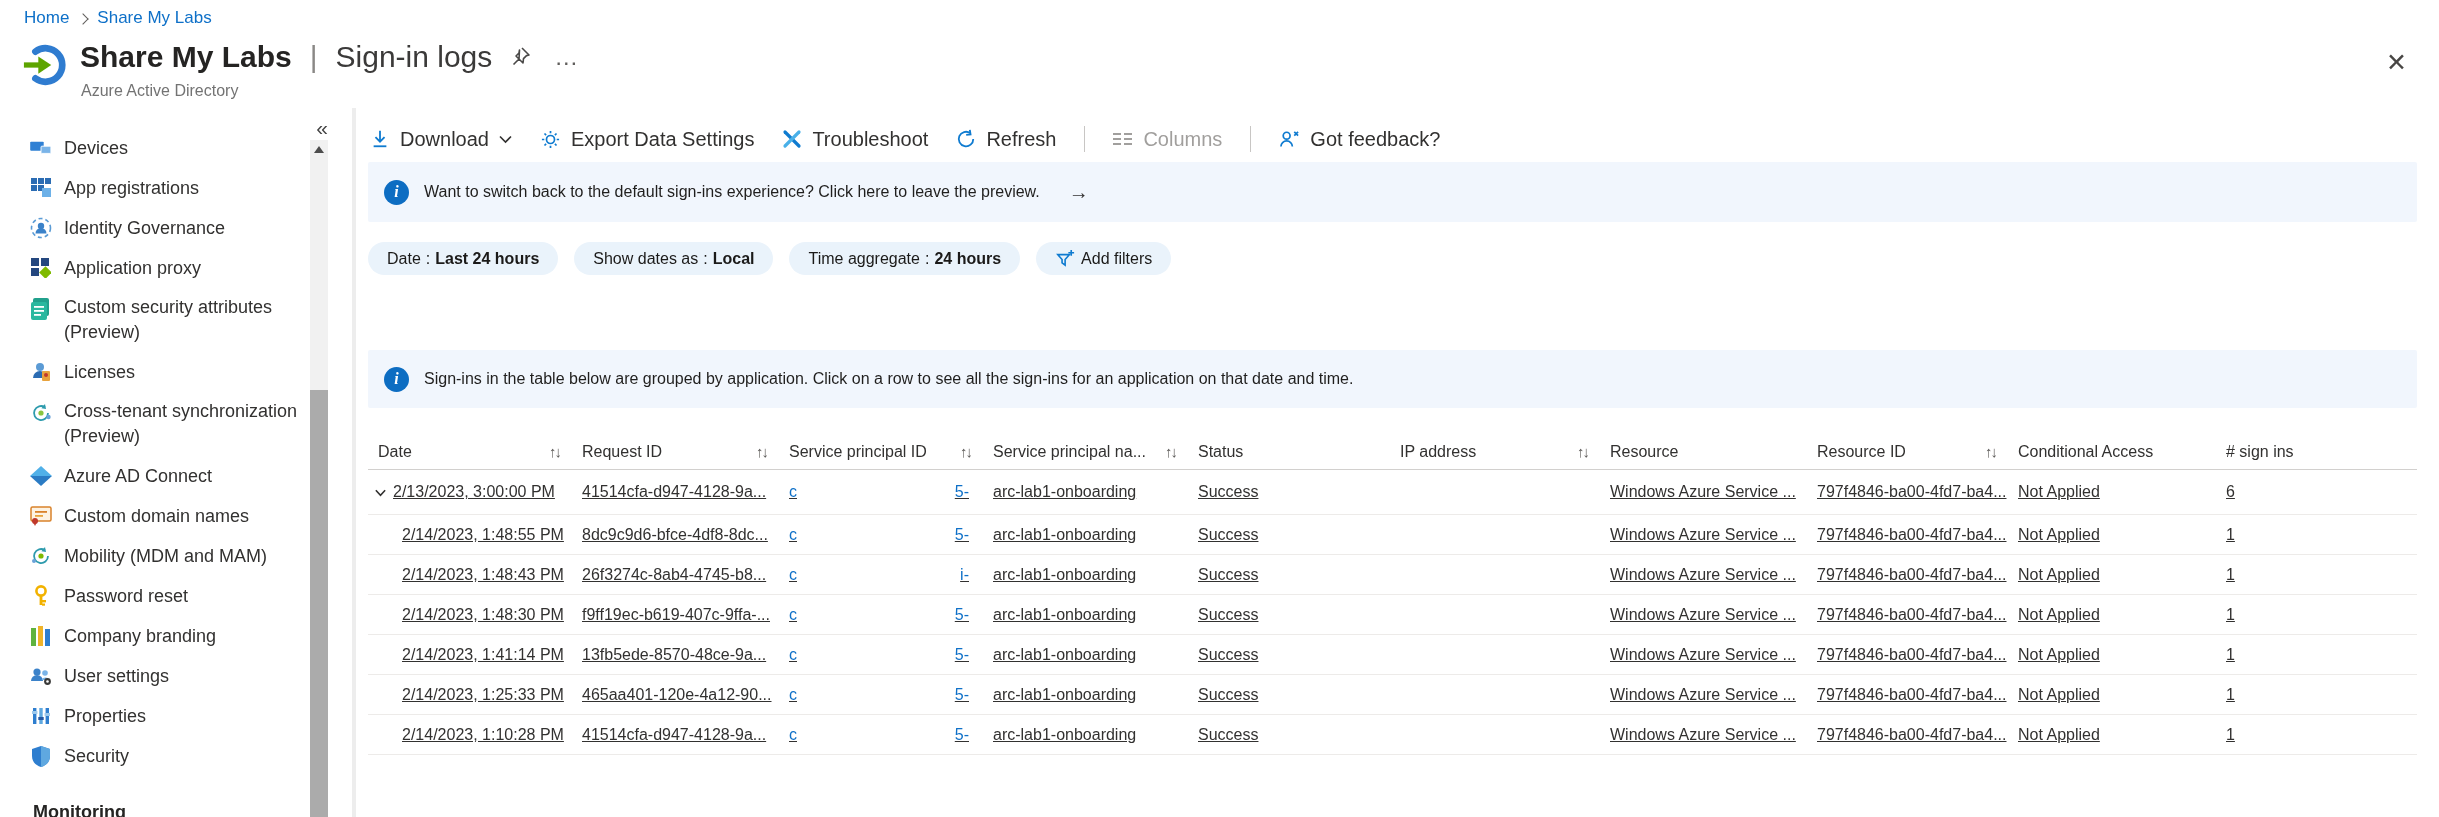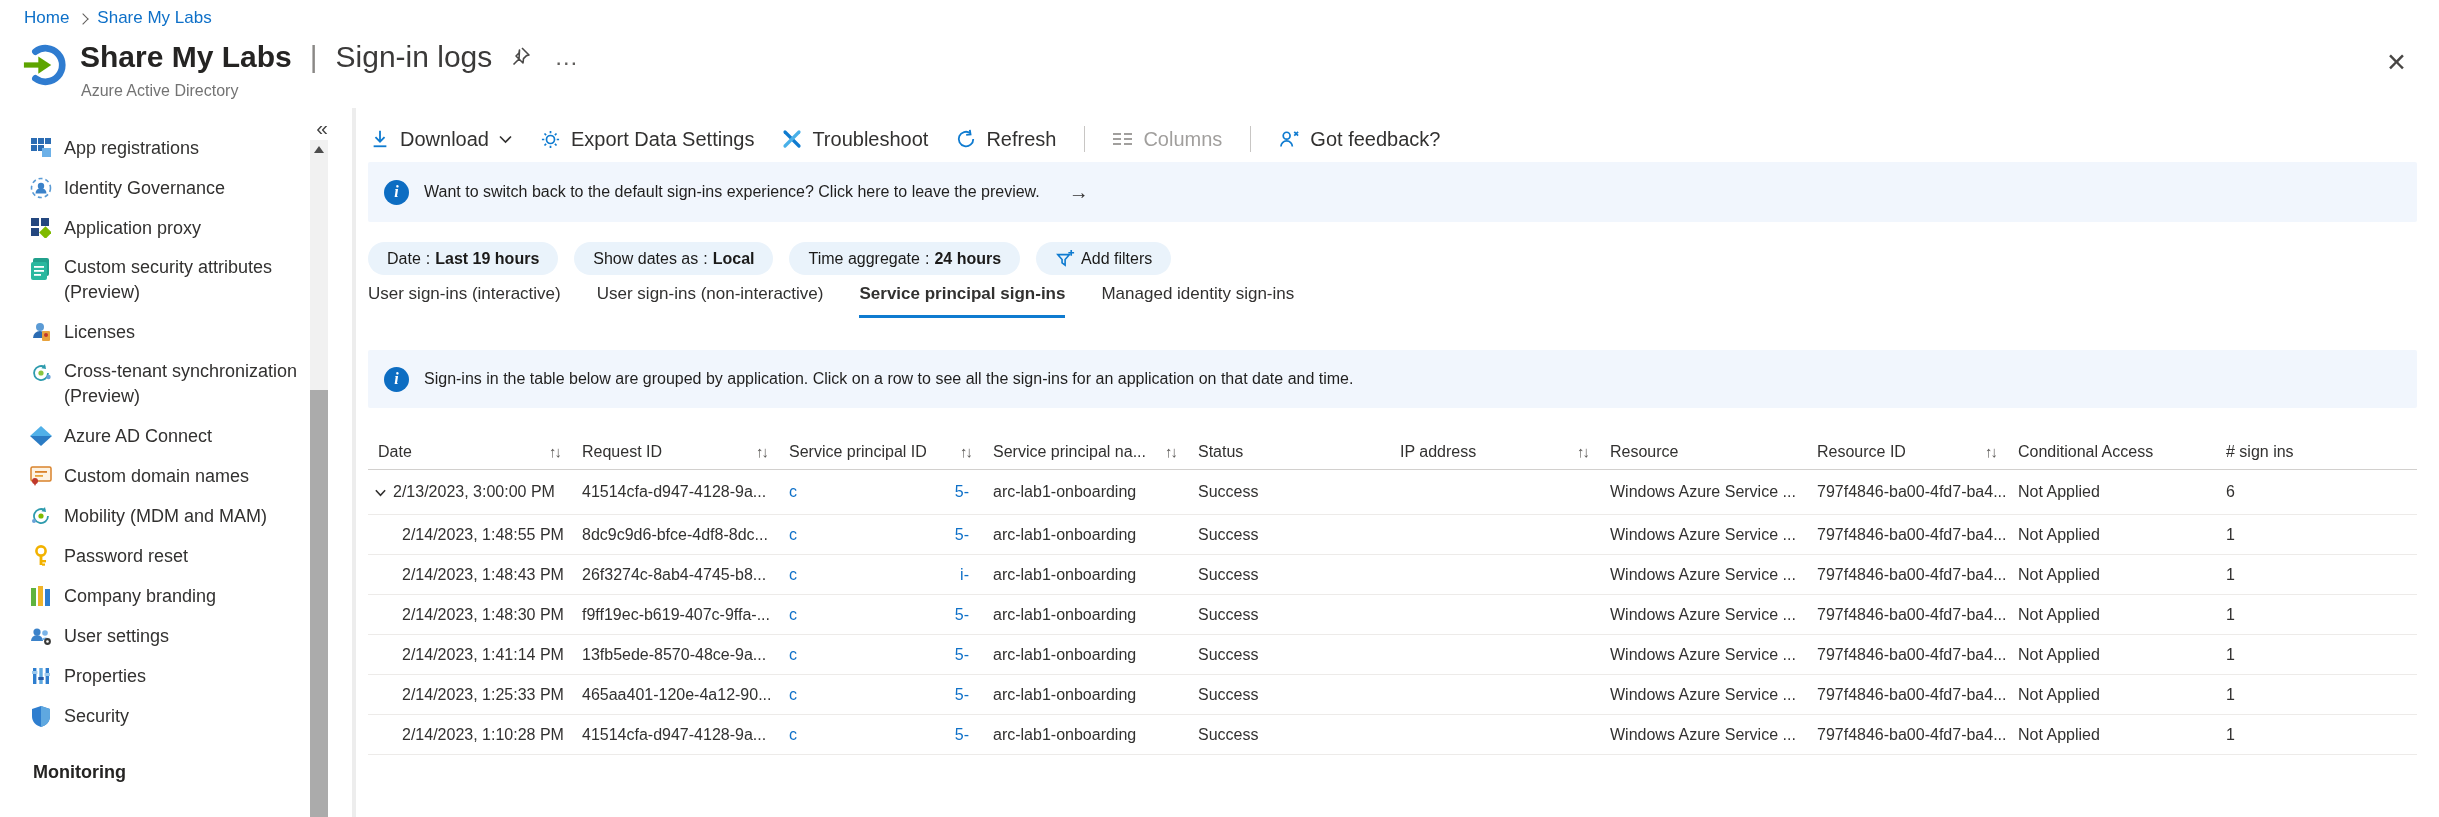--- a/index.html
+++ b/index.html
@@ -68,21 +68,21 @@
   .tab.active { font-weight: bold; border-bottom-color: #0f7bd0; }
 
   
   .table { position: absolute; left: 0; top: 326px; width: 2049px;
     --cols: 204px 207px 204px 205px 202px 210px 207px 201px 208px 201px; }
   .thead { display: grid; grid-template-columns: var(--cols); height: 36px; align-items: center;
     border-bottom: 1px solid #d2d0ce; }
   .th { display: flex; align-items: center; font-size: 16px; color: #323130; padding: 0 12px 0 10px; cursor: pointer; white-space: nowrap; overflow: hidden; }
   .sort { margin-left: auto; font-size: 15px; color: #605e5c; letter-spacing: -2px; padding-left: 8px; }
   .trow { display: grid; grid-template-columns: var(--cols); height: 40px; align-items: center;
-    border-bottom: 1px solid #edebe9; cursor: pointer; }
+    border-bottom: 1px solid #edebe9; cursor: pointer; text-decoration: underline; }
   .trow.group { height: 45px; }
   .td { font-size: 16px; color: #323130; padding-left: 10px; white-space: nowrap; overflow: hidden; }
   .td.date { display: flex; align-items: center; gap: 6px; padding-left: 34px; }
   .trow.group .td.date { padding-left: 6px; }
   .chev { width: 13px; height: 13px; flex: 0 0 13px; }
   .td.spid { display: flex; justify-content: space-between; padding-right: 14px; }
   .lnk { color: #0e70c8; cursor: pointer; }
 
   svg { display: block; }
 </style>
@@ -115,20 +115,29 @@
 </div>
 <div class="subtitle">Azure Active Directory</div>
 <span class="close-x">✕</span>
 
 <div class="sidebar">
   <span class="collapse-btn">«</span>
 
   <div class="snav">
     <div class="sitem">
       <span class="sic">
+        <svg width="22" height="18" viewBox="0 0 24 20">
+            <rect x="0" y="3" width="15" height="10" rx="1" fill="#2f80d4"></rect>
+            <rect x="12" y="8" width="11" height="8" rx="1" fill="#7ab4e8" stroke="#fff" stroke-width="1"></rect>
+          </svg>
+      </span>
+      <span class="slbl">Devices</span>
+    </div>
+    <div class="sitem">
+      <span class="sic">
         <svg width="20" height="20" viewBox="0 0 20 20">
             <rect x="0" y="0" width="6" height="6" fill="#2b6cb3"></rect>
             <rect x="7" y="0" width="6" height="6" fill="#2b6cb3"></rect>
             <rect x="14" y="0" width="6" height="6" fill="#2b6cb3"></rect>
             <rect x="0" y="7" width="6" height="6" fill="#2b6cb3"></rect>
             <rect x="7" y="7" width="6" height="6" fill="#2b6cb3"></rect>
             <rect x="11" y="10" width="9" height="9" fill="#6db1e8"></rect>
           </svg>
       </span>
       <span class="slbl">App registrations</span>
@@ -363,21 +372,21 @@
   <div class="banner banner1">
     <span class="info-ic">i</span>
     <span>Want to switch back to the default sign-ins experience? Click here to leave the preview.</span>
     <span class="banner-arrow">→</span>
   </div>
 
   <div class="pills">
     <div class="pill">
       <span>Date</span>
       <span>:</span>
-      <b>Last 19 hours</b>
+      <b>Last 24 hours</b>
     </div>
     <div class="pill">
       <span>Show dates as</span>
       <span>:</span>
       <b>Local</b>
     </div>
     <div class="pill">
       <span>Time aggregate</span>
       <span>:</span>
       <b>24 hours</b>
@@ -386,26 +395,20 @@
       <span>
         <svg width="21" height="21" viewBox="0 0 22 22" fill="none" stroke="#0f7bd0" stroke-width="1.7">
             <path d="M3 7 H15 L10.6 12 V18 L7.4 15.6 V12 Z"></path>
             <path d="M17 2 V8 M14 5 H20"></path>
           </svg>
       </span>
       <span>Add filters</span>
     </div>
   </div>
 
-  <div class="tabs">
-    <div class="tab">User sign-ins (interactive)</div>
-    <div class="tab">User sign-ins (non-interactive)</div>
-    <div class="tab active">Service principal sign-ins</div>
-    <div class="tab">Managed identity sign-ins</div>
-  </div>
 
   <div class="banner banner2">
     <span class="info-ic">i</span>
     <span>Sign-ins in the table below are grouped by application. Click on a row to see all the sign-ins for an application on that date and time.</span>
   </div>
 
   <div class="table">
     <div class="thead">
       <div class="th">
           <span>Date</span>

